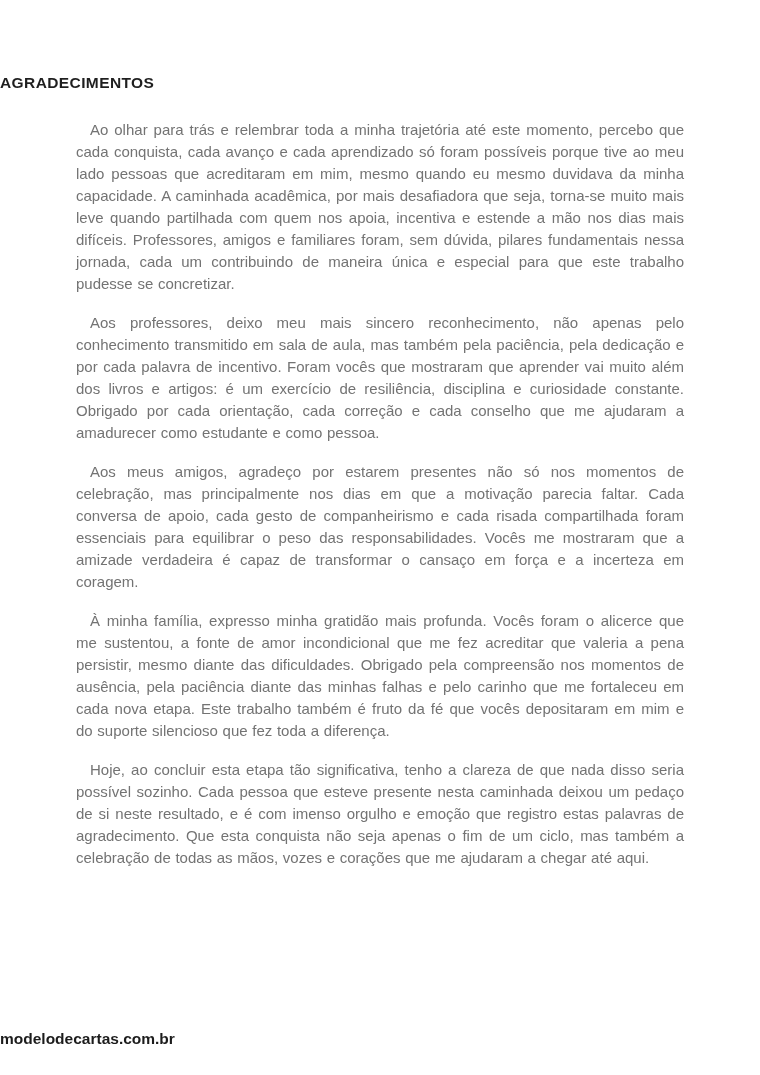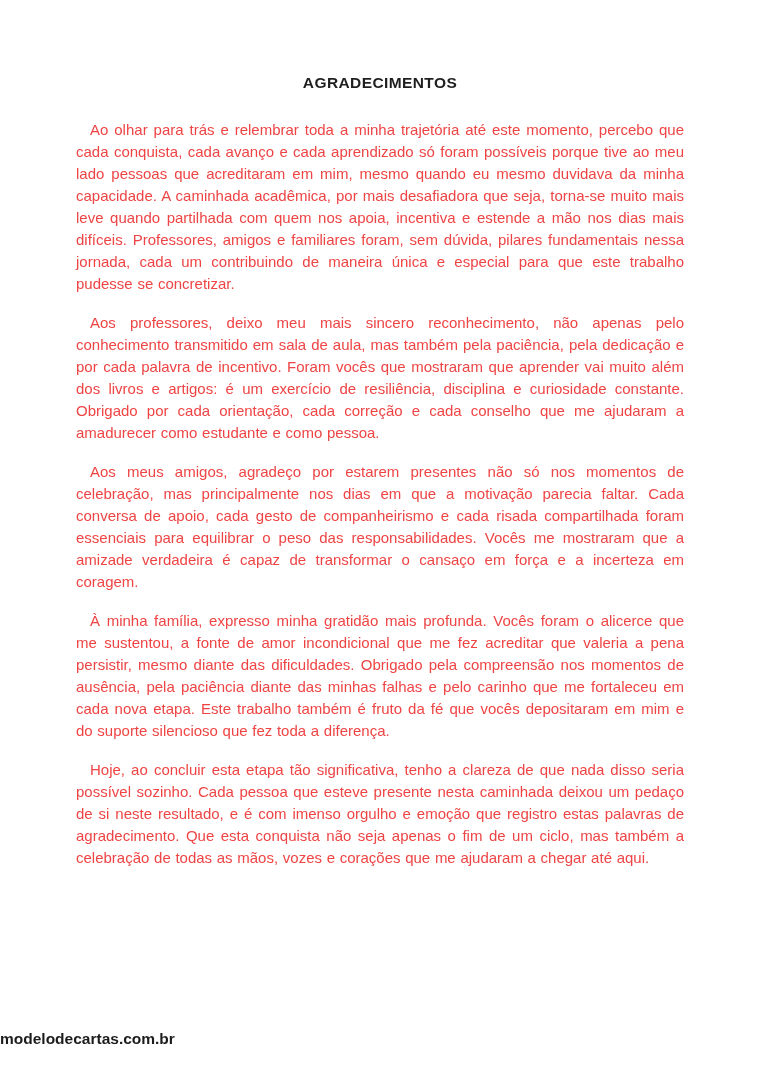--- a/index.html
+++ b/index.html
@@ -18,37 +18,36 @@
     position: absolute;
     top: 0;
     left: 0;
     width: 760px;
     height: 1075px;
     background: #ffffff;
   }
   .page-title {
     margin: 0;
     padding-top: 72px;
-    text-align: center;
     font-size: 15.5px;
     line-height: 22px;
     font-weight: 700;
     letter-spacing: 0.4px;
     color: #1f1f1f;
   }
   .body-text {
     margin: 25px 76px 0;
   }
   .body-text p {
     margin: 0 0 17px 0;
     font-size: 15px;
     line-height: 22px;
     text-align: justify;
     text-indent: 14px;
-    color: #ef4444;
+    color: #737373;
     word-spacing: 0.5px;
   }
   .page-footer {
     position: absolute;
     top: 1028px;
     left: 0;
     width: 760px;
     text-align: left;
     font-size: 15.5px;
     line-height: 22px;

